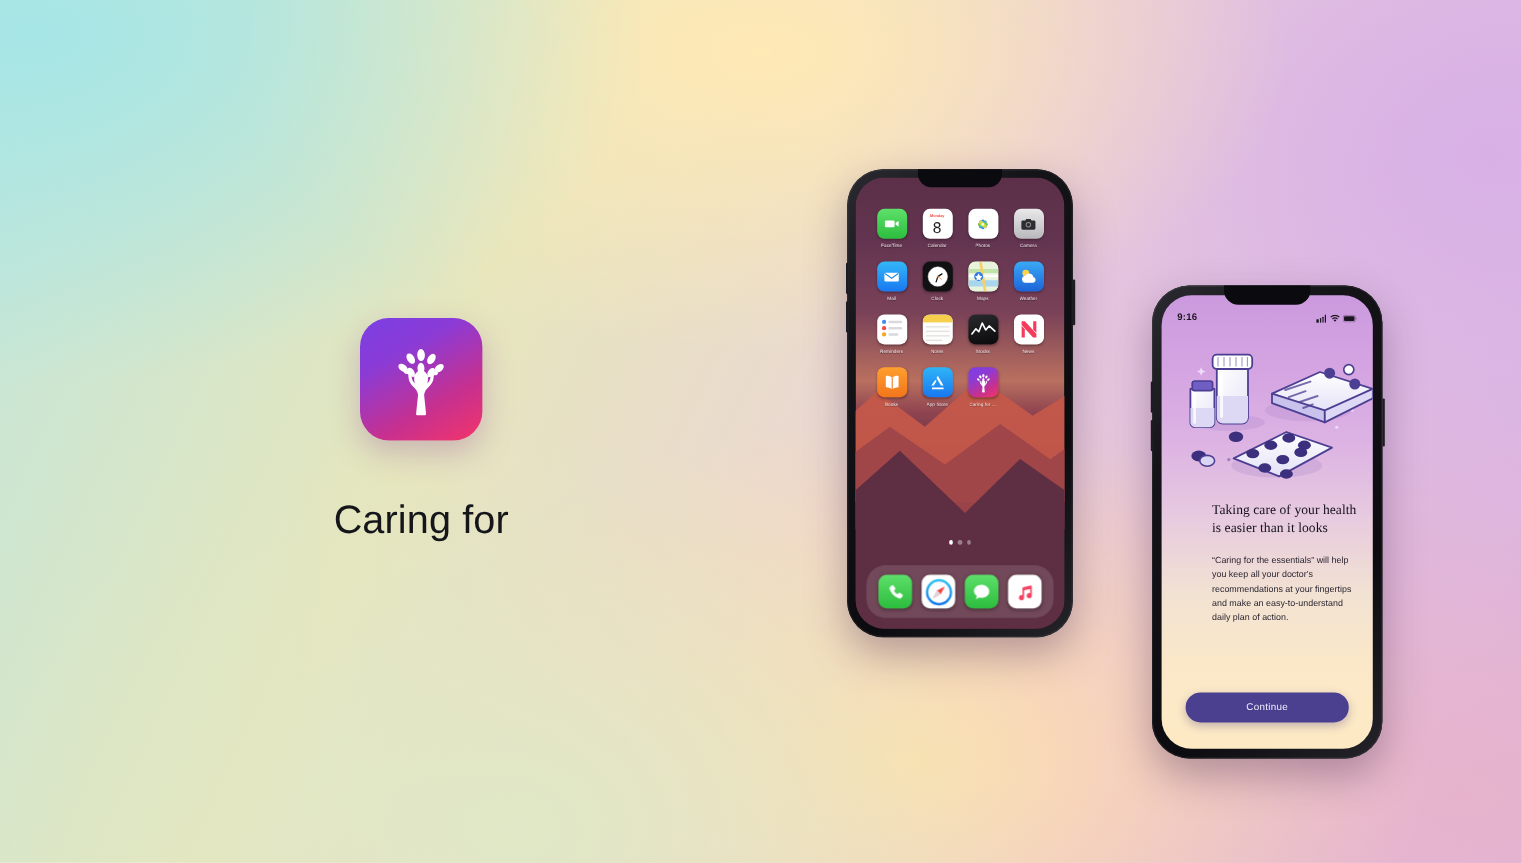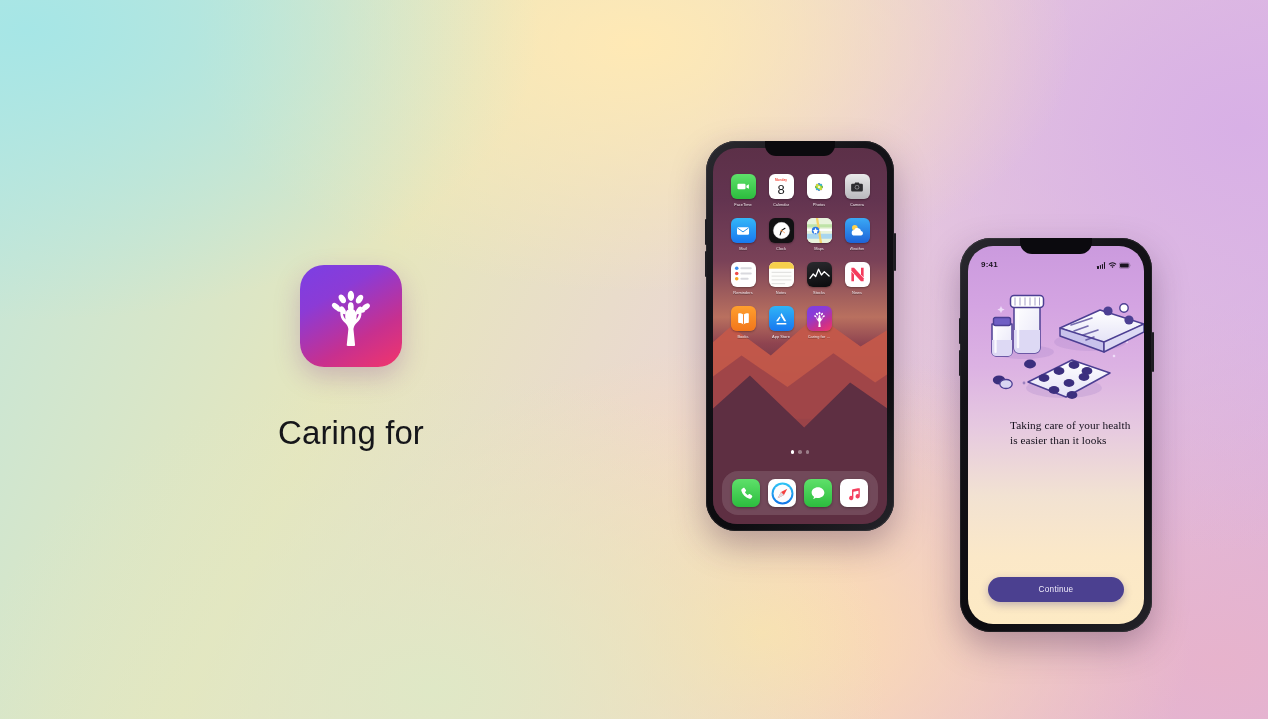--- a/index.html
+++ b/index.html
@@ -383,21 +383,21 @@
 </div>
 
 <div class="phone" id="phone-app">
   <div class="bezel"></div>
   <div class="side-btn" style="left:-1.5px; top:80px; width:2px; height:26px;"></div>
   <div class="side-btn" style="left:-1.5px; top:112px; width:2px; height:26px;"></div>
   <div class="side-btn" style="right:-1.5px; top:94px; width:2px; height:40px;"></div>
 
   <div class="screen">
     <div id="statusbar">
-      <span id="clock">9:41</span>
+      <span id="clock">9:16</span>
       <span id="status-icons">
         <span class="bars">
           <i style="height:2.6px"></i>
             <i style="height:4px"></i>
             <i style="height:5.4px"></i>
             <i style="height:6.8px"></i>
         </span>
         <svg width="9" height="7" viewBox="0 0 16 12" style="margin-bottom:.2px">
           <path d="M8 10.6l-2-2.2a2.9 2.9 0 014 0z" fill="#1b1520"></path>
           <path d="M3.6 6.1a6.4 6.4 0 018.8 0l-1.2 1.3a4.7 4.7 0 00-6.4 0z" fill="#1b1520"></path>
@@ -491,20 +491,21 @@
         <g>
           <ellipse cx="62" cy="94" rx="6" ry="4.4" fill="#3b2f7e"></ellipse>
           <ellipse cx="31" cy="110" rx="6.2" ry="4.5" fill="#3b2f7e"></ellipse>
           <ellipse cx="38" cy="114" rx="6.2" ry="4.5" fill="#d9d5f2" stroke="#4c3f93" stroke-width="1.3"></ellipse>
         </g>
       </svg>
     </div>
 
     <div id="copy">
       <h2 id="headline">Taking care of your health is easier than it looks</h2>
+      <p id="body-copy">“Caring for the essentials” will help you keep all your doctor's recommendations at your fingertips and make an easy-to-understand daily plan of action.</p>
     </div>
 
     <div id="cta-wrap">
       <button id="continue-btn">Continue</button>
     </div>
   </div>
   <div class="notch"></div>
 </div>
 
 </body></html>

